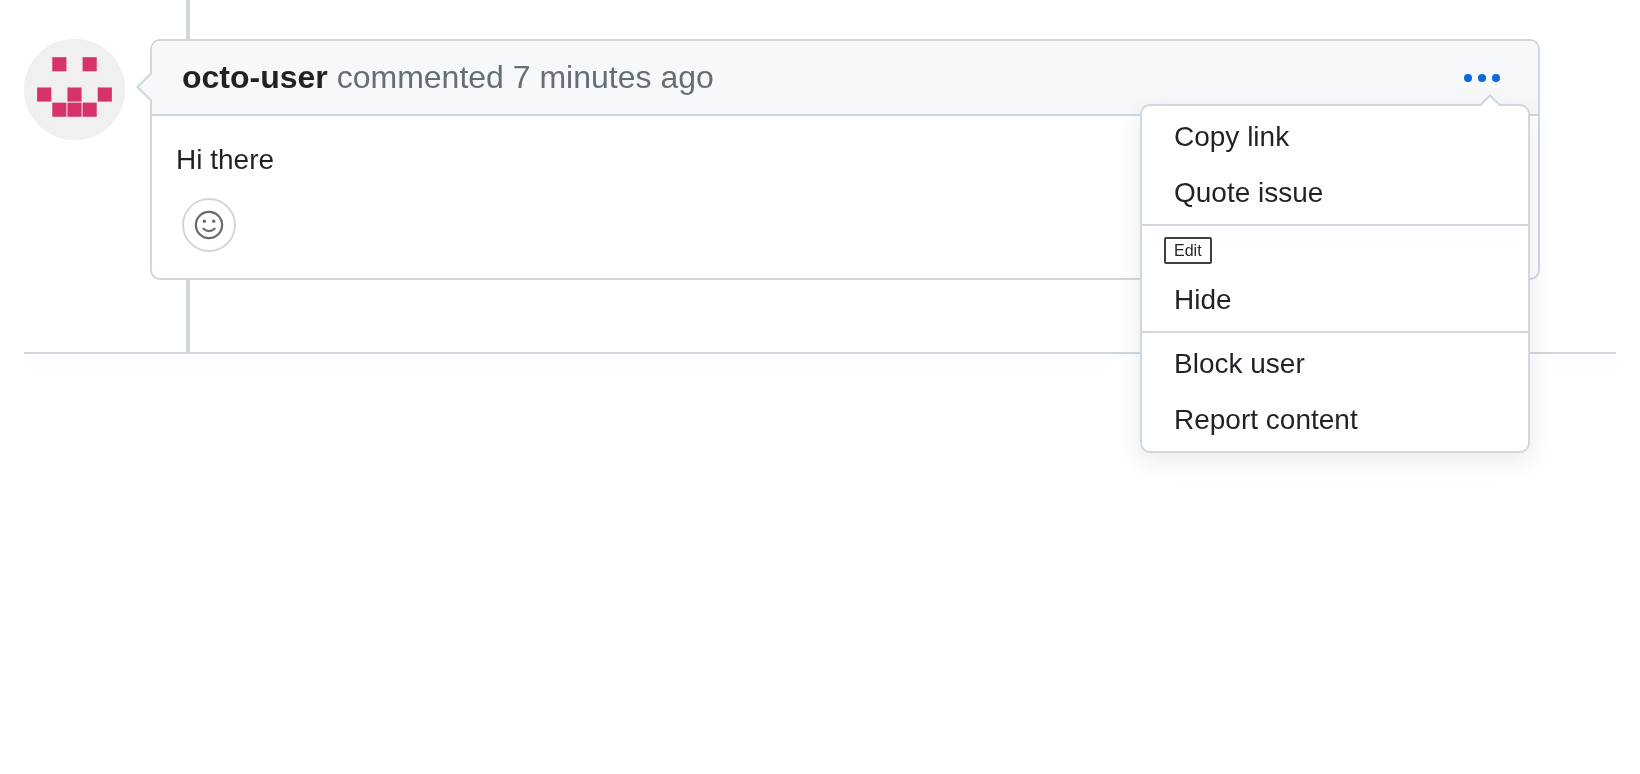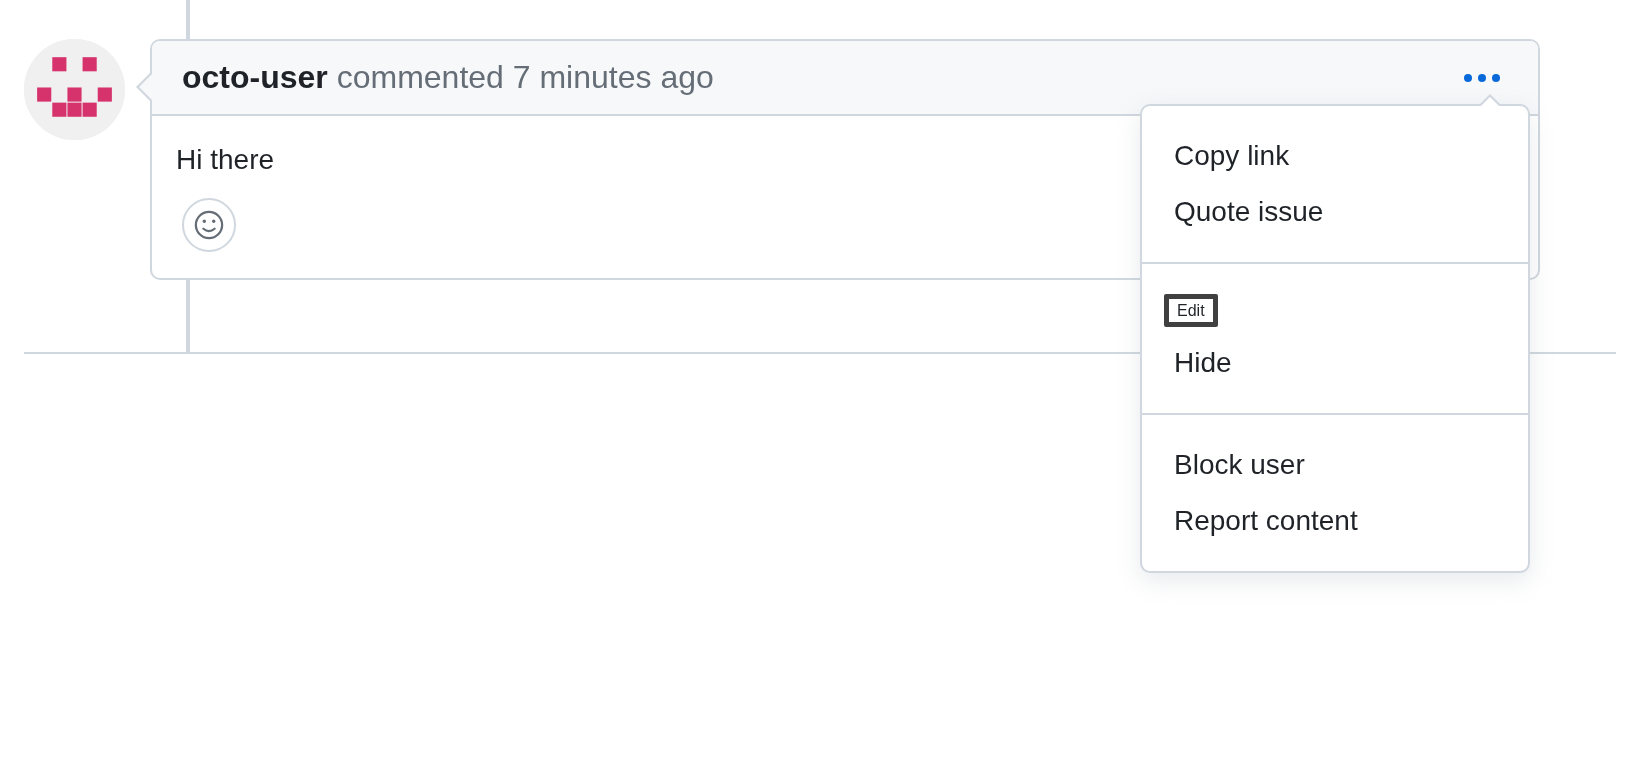--- a/index.html
+++ b/index.html
@@ -152,38 +152,38 @@
       position: absolute;
       left: -9px;
       top: 3px;
       width: 0;
       height: 0;
       border-left: 9px solid transparent;
       border-right: 9px solid transparent;
       border-bottom: 9px solid #ffffff;
     }
     .dropdown-section {
-      padding: 22px 0;
+      padding: 3px 0;
     }
     .dropdown-divider {
       height: 2px;
       background: #d0d7de;
     }
     .dropdown-item {
       padding: 12px 32px;
       font-size: 28px;
       cursor: pointer;
       color: #1f2328;
     }
     .dropdown-item.danger {
       color: #cf222e;
     }
     .highlighted {
       display: inline-block;
-      border: 5px solid #404040;
+      border: 2px solid #404040;
       border-radius: 2px;
       padding: 2px 8px;
       line-height: 1.2;
     }
     .edit-wrap {
       padding: 8px 22px 8px 22px;
     }
   </style>
 </head>
 <body>

